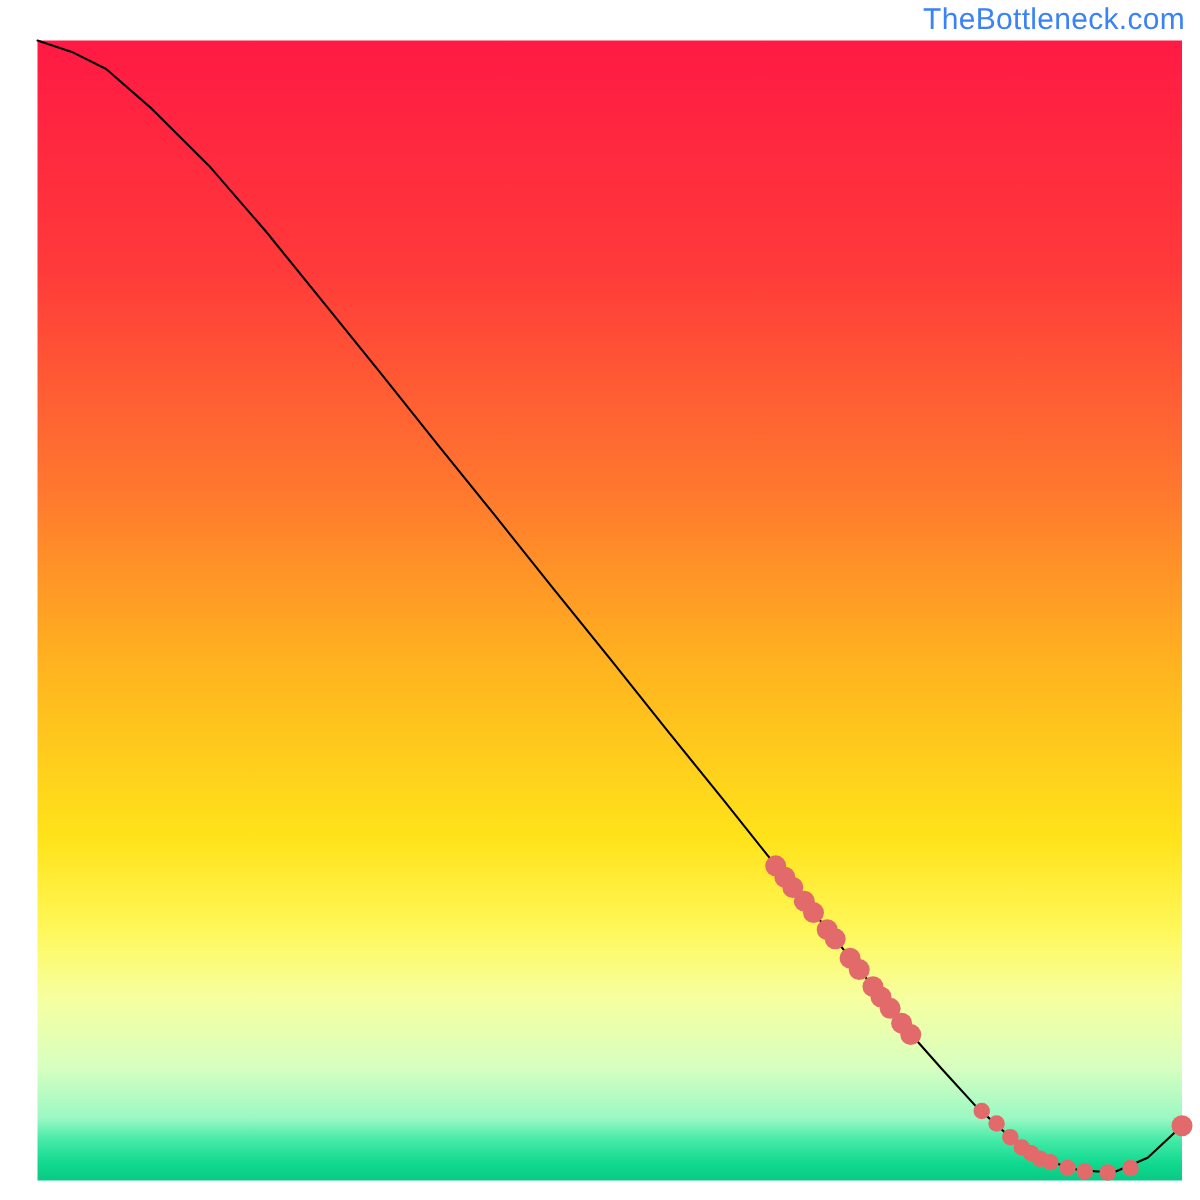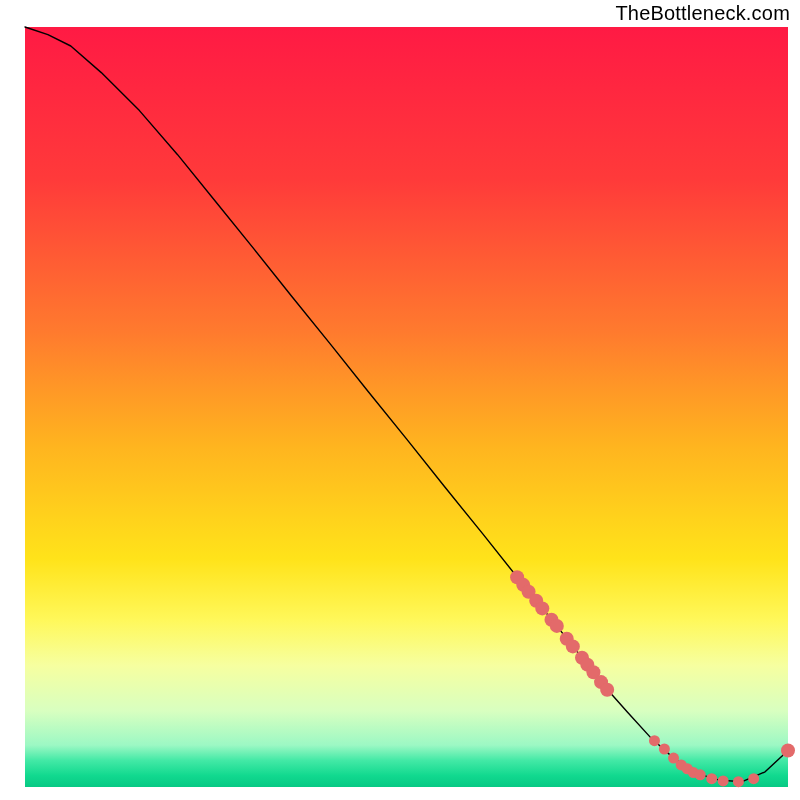--- a/index.html
+++ b/index.html
@@ -14,21 +14,21 @@
     position: relative;
     width: 800px;
     height: 800px;
   }
   .watermark {
     position: absolute;
     top: 2px;
     right: 10px;
     font-family: Arial, Helvetica, sans-serif;
     font-size: 20px;
-    color: #000000;
+    color: #3b82f6;
     letter-spacing: 0.2px;
   }
   svg.chart {
     position: absolute;
     left: 0;
     top: 0;
   }
   .line-main {
     fill: none;
     stroke: #000000;

